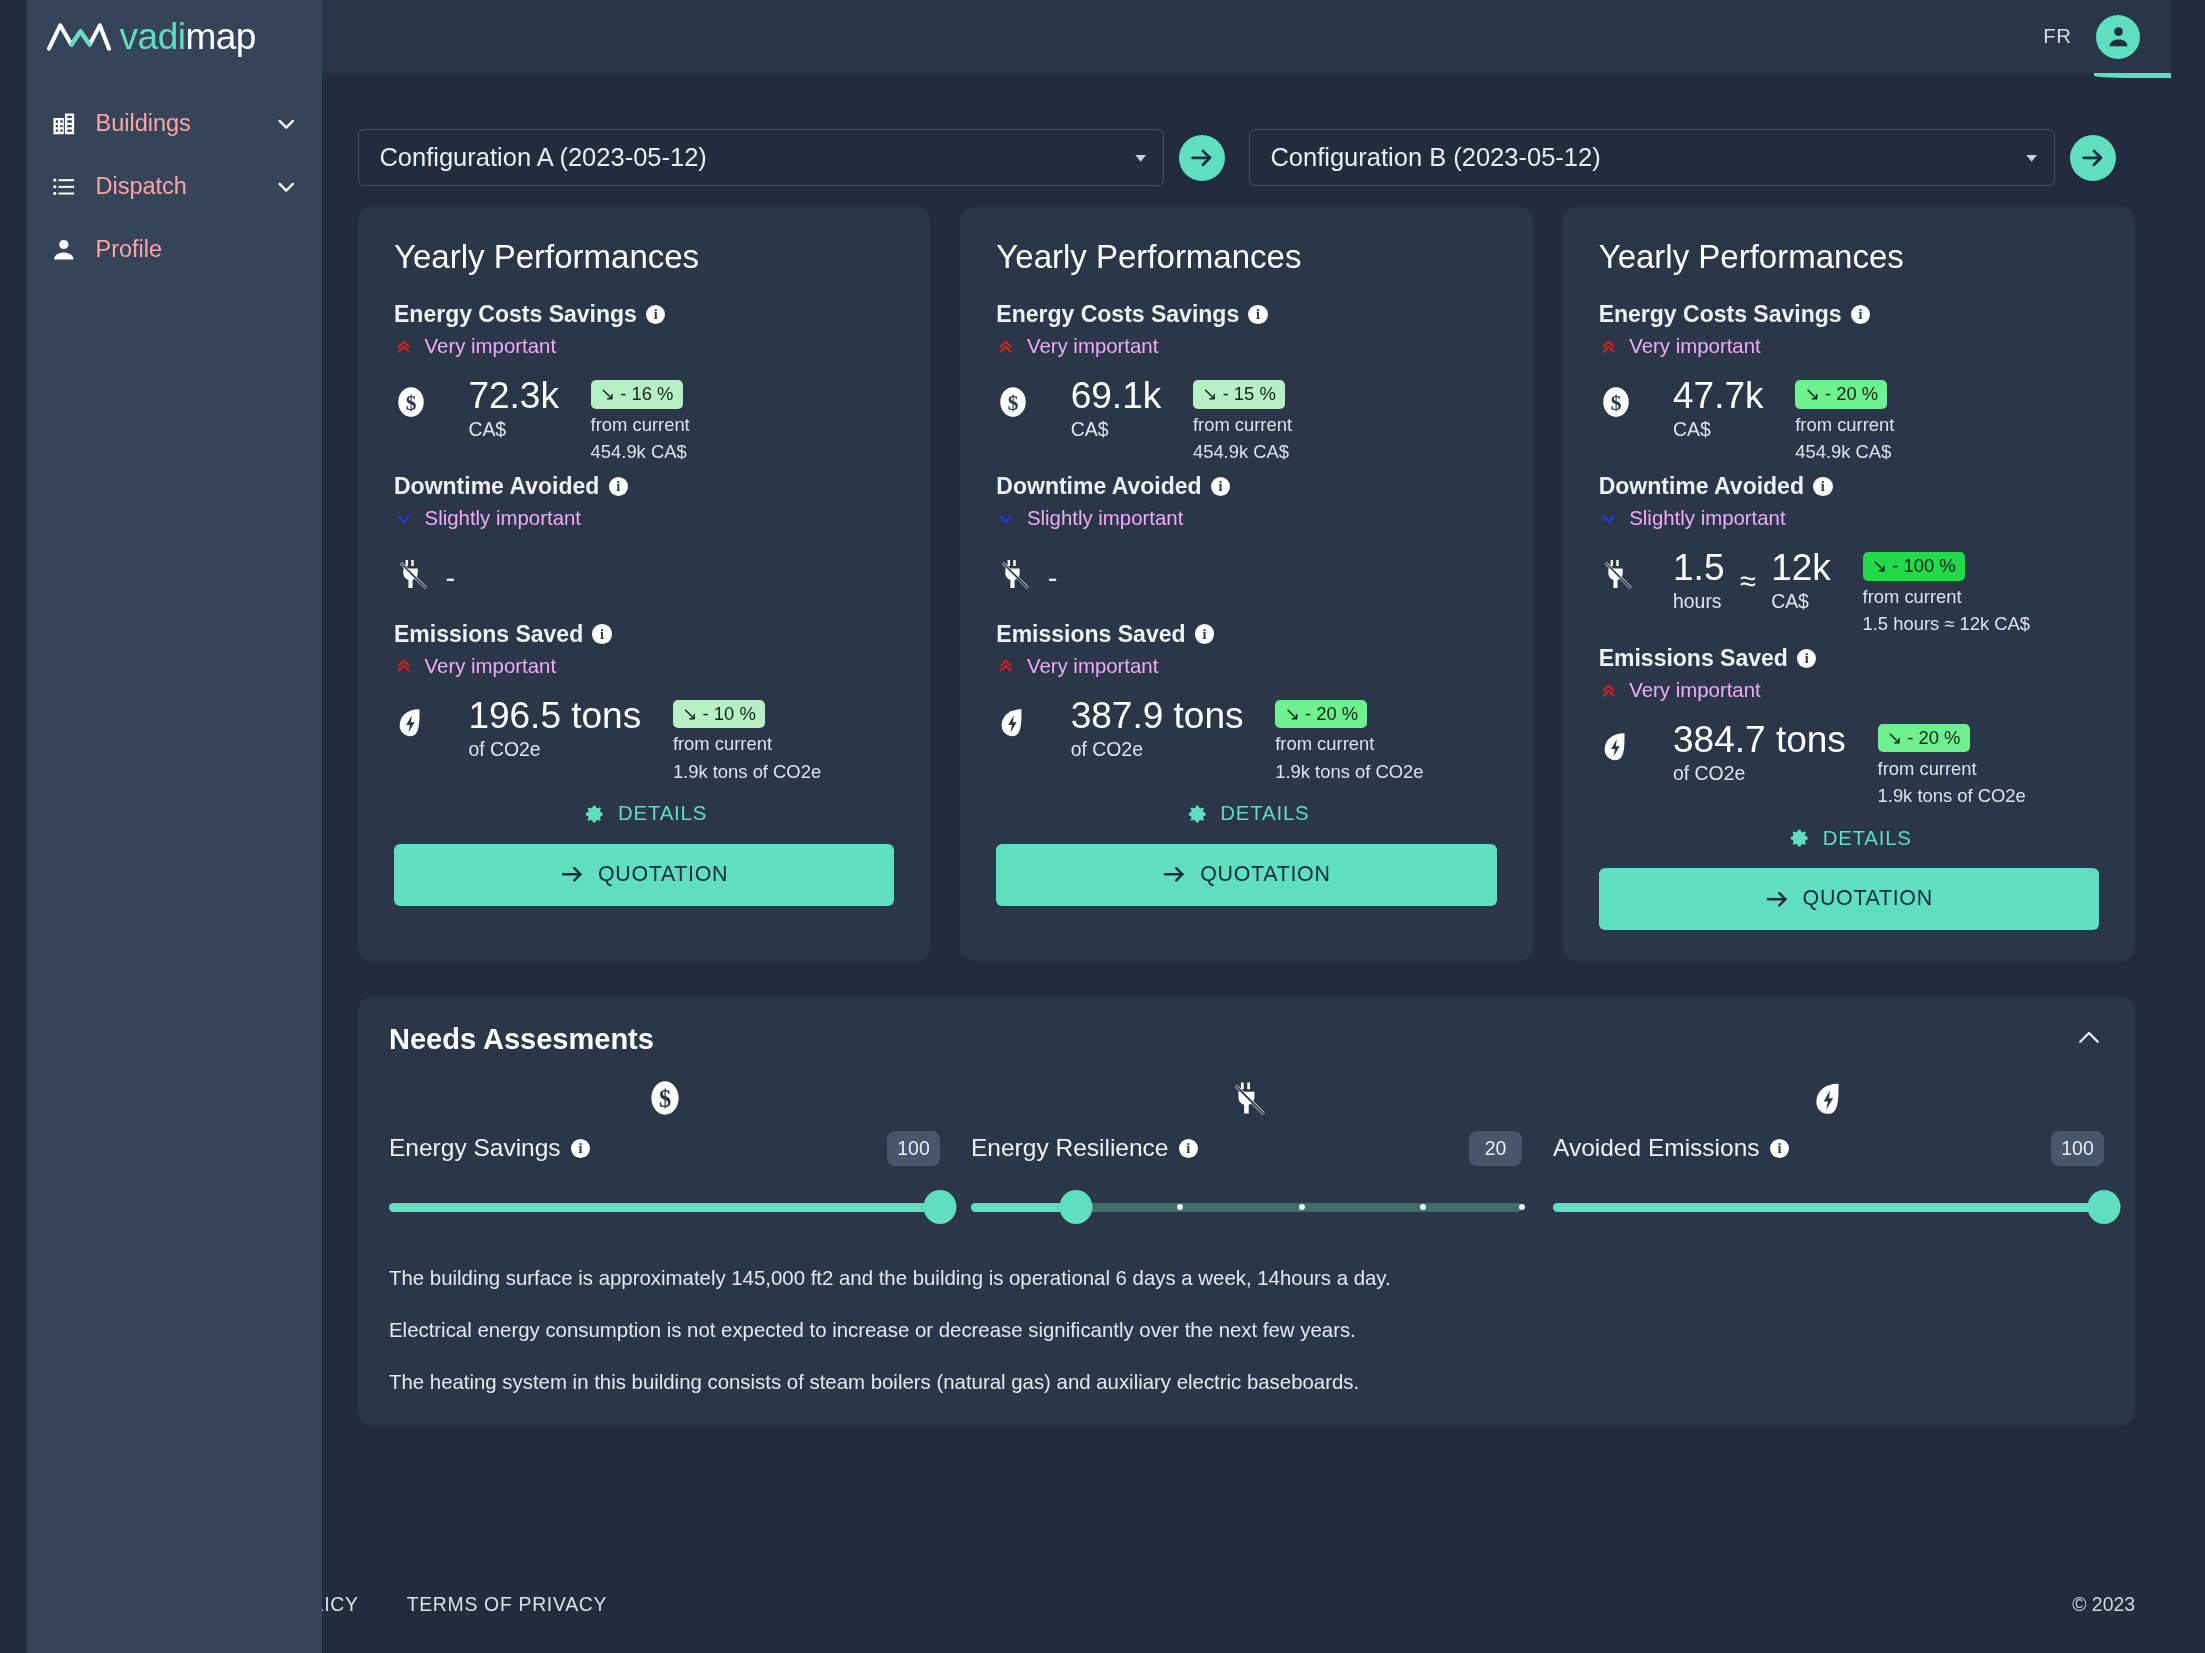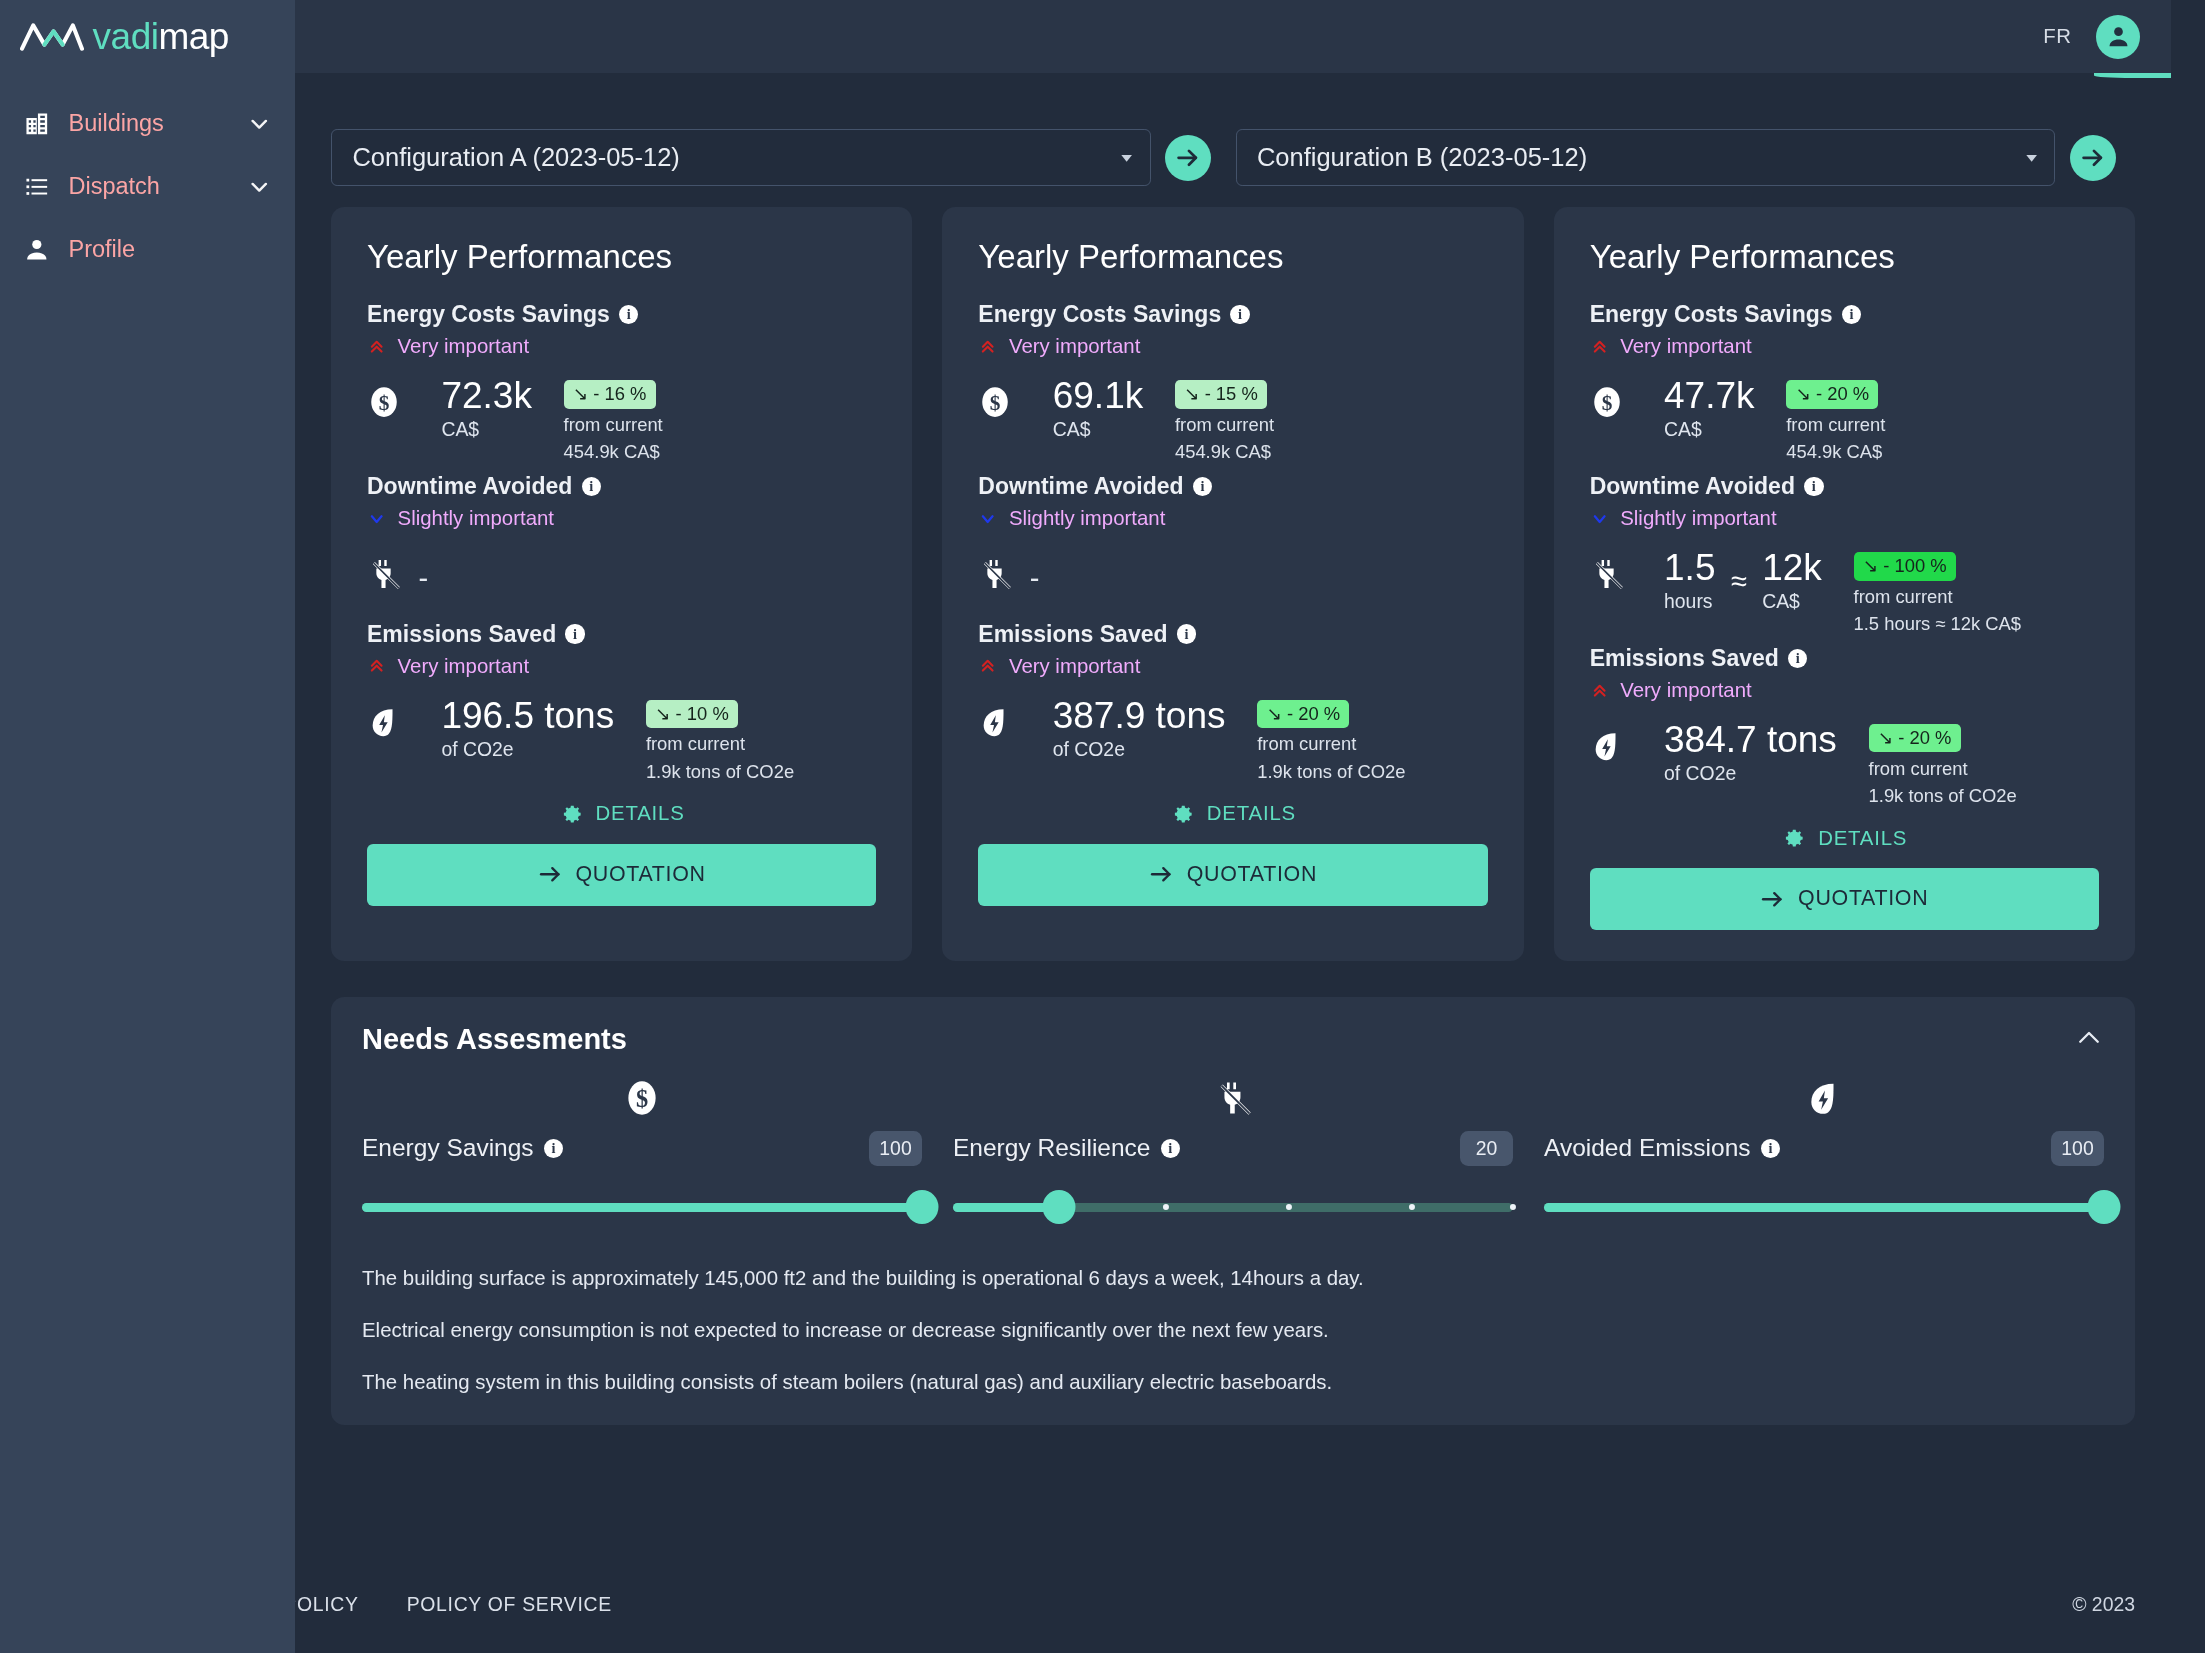--- a/index.html
+++ b/index.html
@@ -2,21 +2,21 @@
 <html style="font-size:8.2px"><head>
 <meta charset="utf-8">
 <style>
   * { box-sizing: border-box; margin: 0; padding: 0; }
   html, body {
     width: 2205px; height: 1654px;
     background: #222c3c;
     font-family: "Liberation Sans", sans-serif;
     overflow: hidden;
   }
-  .app { display: flex; width: 2171px; height: 1654px; position: relative; }
+  .app { display: flex; width: 2171px; height: 1654px; position: relative; padding-left: 27px; }
 
   
   .sidebar {
     width: 295px; flex: 0 0 295px;
     background: #364459;
     display: flex; flex-direction: column;
     position: relative; z-index: 5;
   }
   .logo-wrap {
     height: 73px; display: flex; align-items: center;
@@ -754,19 +754,19 @@
           <p class="note">The heating system in this building consists of steam boilers (natural gas) and auxiliary electric baseboards.</p>
         </div>
       </section>
 
     </div>
   </div>
 
   <div class="footer-band">
     <div class="footer-links">
       <span class="footer-link">PRIVACY POLICY</span>
-      <span class="footer-link">POLICY OF SERVICE</span>
+      <span class="footer-link">TERMS OF PRIVACY</span>
     </div>
     <span class="copyright">© 2023</span>
   </div>
 
 </div>
 
 
 </body></html>

